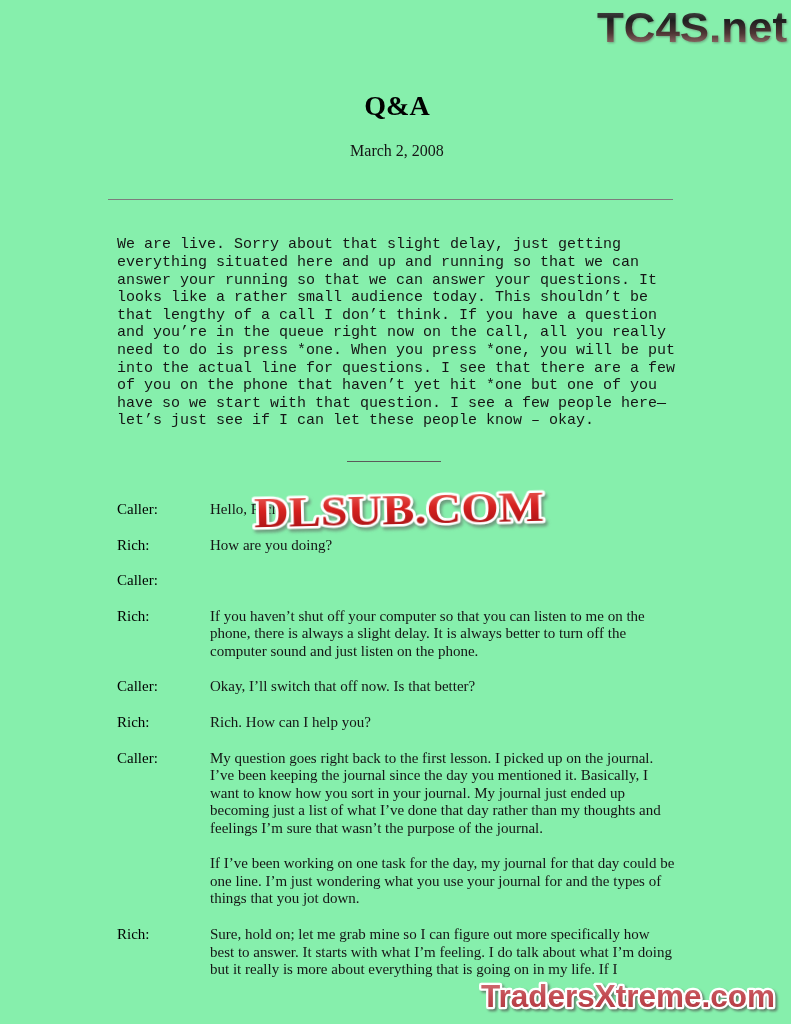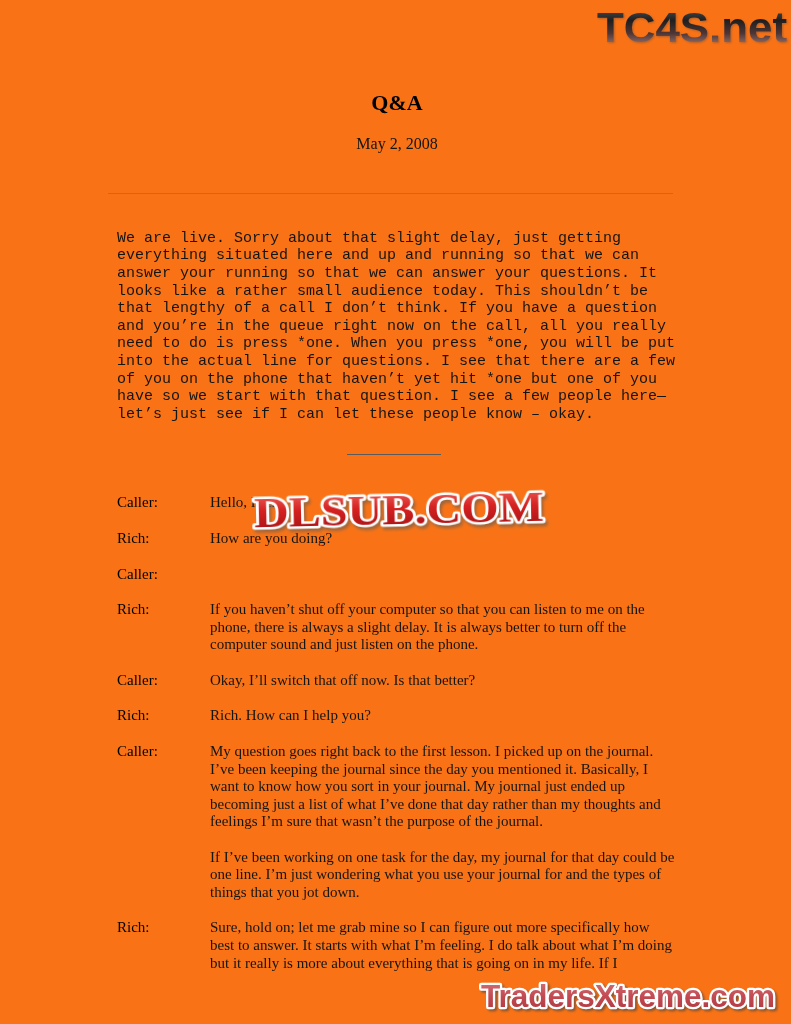--- a/index.html
+++ b/index.html
@@ -1,35 +1,35 @@
 <!DOCTYPE html>
 <html><head>
 <meta charset="utf-8">
 <style>
   html, body { margin: 0; padding: 0; background: #ffffff; }
   .page {
     position: relative;
     width: 791px;
     height: 1024px;
-    background: #f97316;
+    background: #86efac;
     font-family: "Liberation Serif", serif;
     color: #151515;
     overflow: hidden;
   }
   .content {
     position: absolute;
     left: 117px;
     top: 0;
     width: 560px;
   }
   .title {
     margin: 0;
     padding-top: 91px;
     text-align: center;
-    font-size: 22px;
+    font-size: 28px;
     font-weight: bold;
     line-height: 1.1;
     color: #000;
   }
   .date {
     margin-top: 20px;
     text-align: center;
     font-size: 16px;
     line-height: 1.1;
   }
@@ -89,21 +89,21 @@
           <stop offset="0.85" stop-color="#8d6b66"></stop>
           <stop offset="1" stop-color="#b3938d"></stop>
         </linearGradient>
       </defs>
       <text x="100" y="40" text-anchor="middle" font-family="Liberation Sans, sans-serif" font-weight="bold" font-size="42" textLength="190" lengthAdjust="spacingAndGlyphs" fill="url(#gTc)">TC4S.net</text>
     </svg>
   </div>
 
   <div class="content">
     <h1 class="title">Q&amp;A</h1>
-    <div class="date">May 2, 2008</div>
+    <div class="date">March 2, 2008</div>
     <hr class="rule-full">
     <p class="intro">We are live. Sorry about that slight delay, just getting everything situated here and up and running so that we can answer your running so that we can answer your questions. It looks like a rather small audience today. This shouldn’t be that lengthy of a call I don’t think. If you have a question and you’re in the queue right now on the call, all you really need to do is press *one. When you press *one, you will be put into the actual line for questions. I see that there are a few of you on the phone that haven’t yet hit *one but one of you have so we start with that question. I see a few people here—let’s just see if I can let these people know – okay.</p>
     <hr class="rule-short">
 
     <div class="dialogue">
 
       <div class="entry">
         <div class="speaker">Caller:</div>
         <div class="text">
           <p>Hello, Rich.</p>

